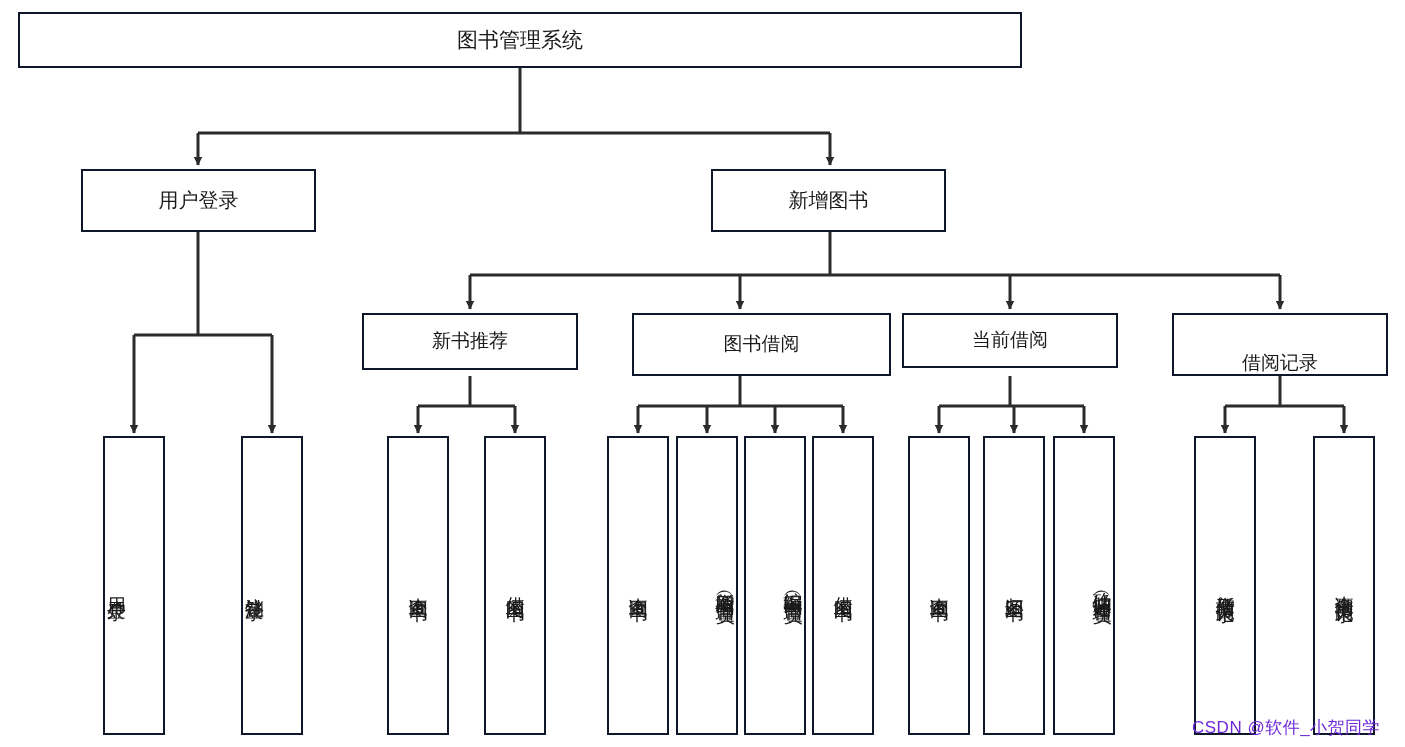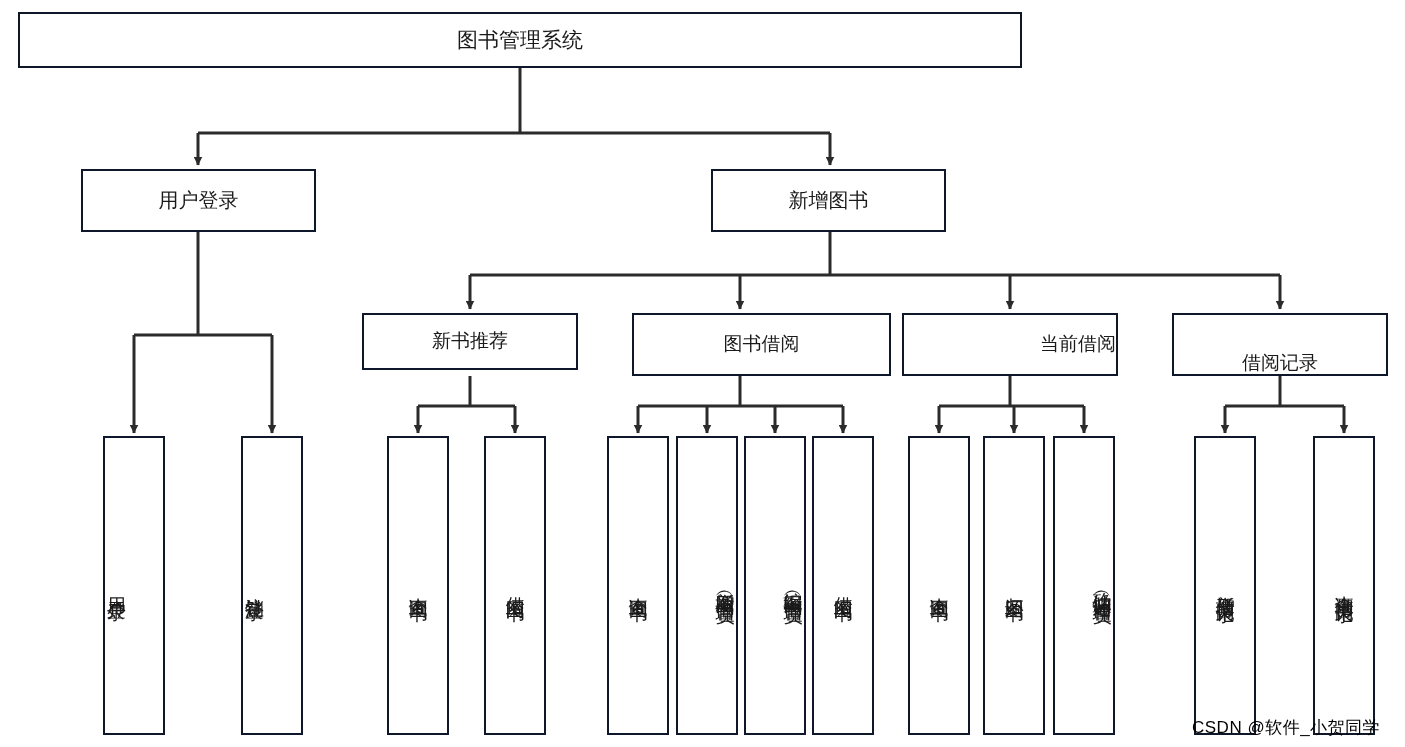--- a/index.html
+++ b/index.html
@@ -55,21 +55,21 @@
   }
   .node.leaf.align-end {
     align-items: flex-end;
   }
   .node.leaf.align-center {
     align-items: center;
   }
   .watermark {
     position: absolute;
     font-size: 17px;
-    color: #000000;
+    color: #6d28d9;
     white-space: nowrap;
     letter-spacing: 0.5px;
   }
 </style>
 </head>
 <body>
 
 <div id="canvas">
 
   <svg id="connectors" viewBox="0 0 1405 747" xmlns="http://www.w3.org/2000/svg">
@@ -132,21 +132,21 @@
   <div class="node level2" style="left: 711px; top: 169px; width: 235px; height: 63px;">
     <span>新增图书</span>
   </div>
 
   <div class="node level3" style="left: 362px; top: 313px; width: 216px; height: 57px;">
     <span>新书推荐</span>
   </div>
   <div class="node level3" style="left: 632px; top: 313px; width: 259px; height: 63px;">
     <span>图书借阅</span>
   </div>
-  <div class="node level3" style="left: 902px; top: 313px; width: 216px; height: 63px; justify-content: flex-end;">
+  <div class="node level3" style="left: 902px; top: 313px; width: 216px; height: 55px;">
     <span>当前借阅</span>
   </div>
   <div class="node level3" style="left: 1172px; top: 313px; width: 216px; height: 63px; align-items: flex-end;">
     <span>借阅记录</span>
   </div>
 
   <div class="node leaf align-end" style="left: 103px; top: 436px; width: 62px; height: 299px;">用户登录</div>
   <div class="node leaf align-end" style="left: 241px; top: 436px; width: 62px; height: 299px;">注销登录</div>
   <div class="node leaf align-center" style="left: 387px; top: 436px; width: 62px; height: 299px;">查询图书</div>
   <div class="node leaf align-center" style="left: 484px; top: 436px; width: 62px; height: 299px;">借阅图书</div>

